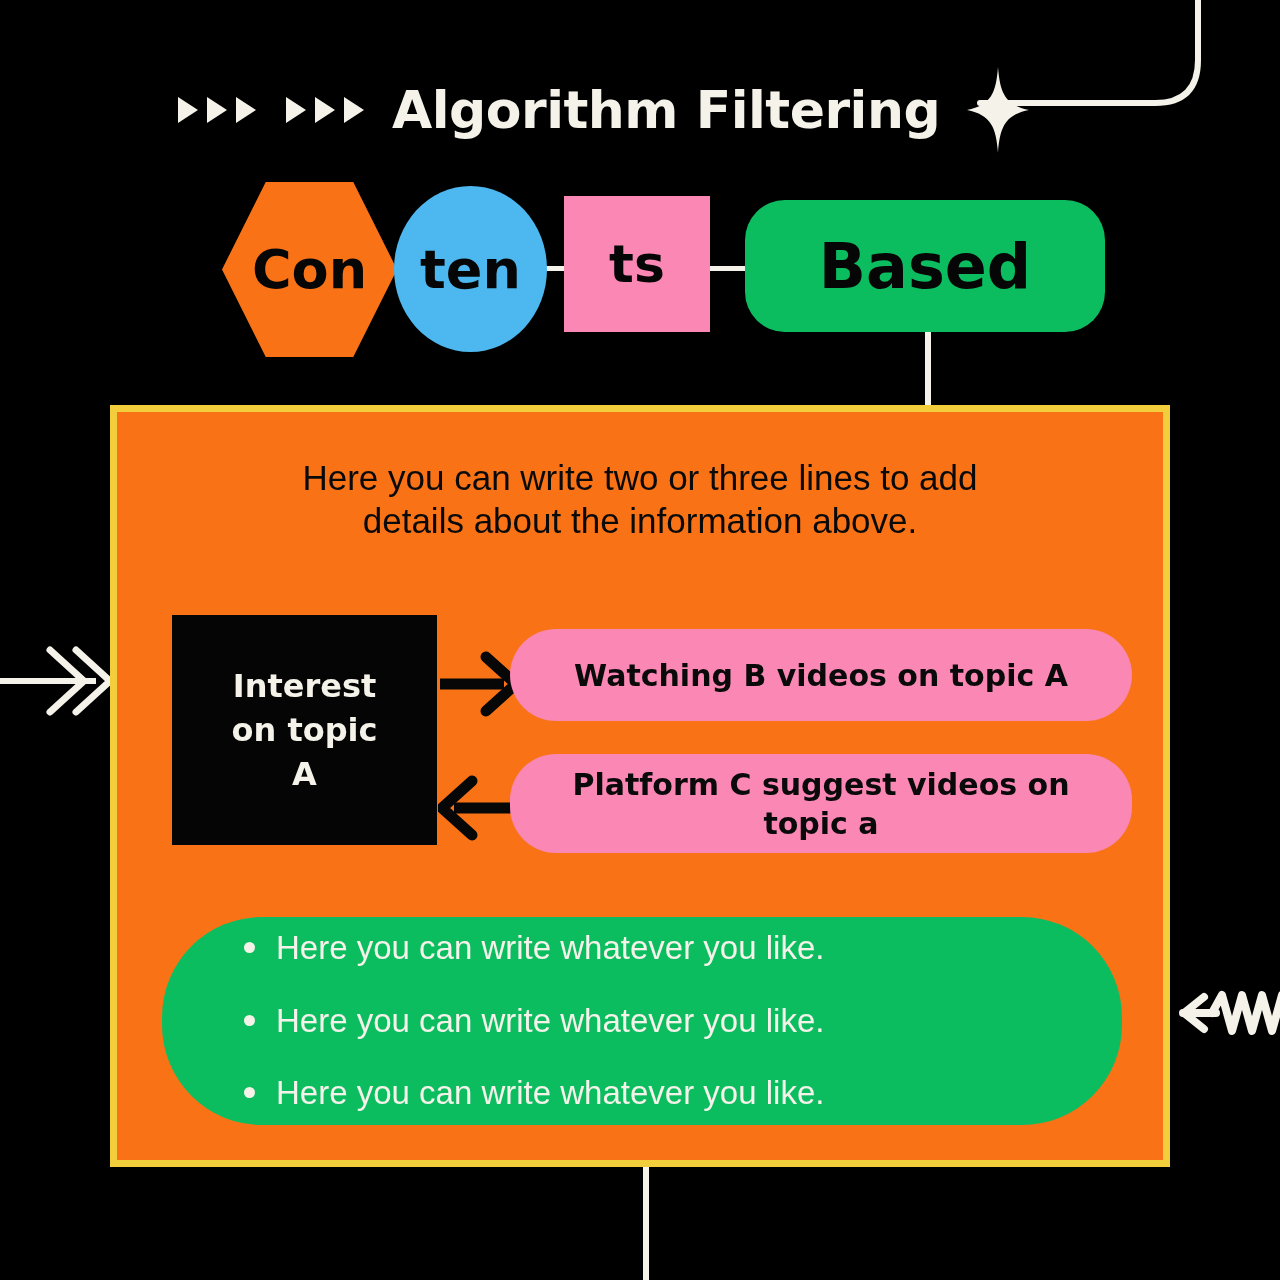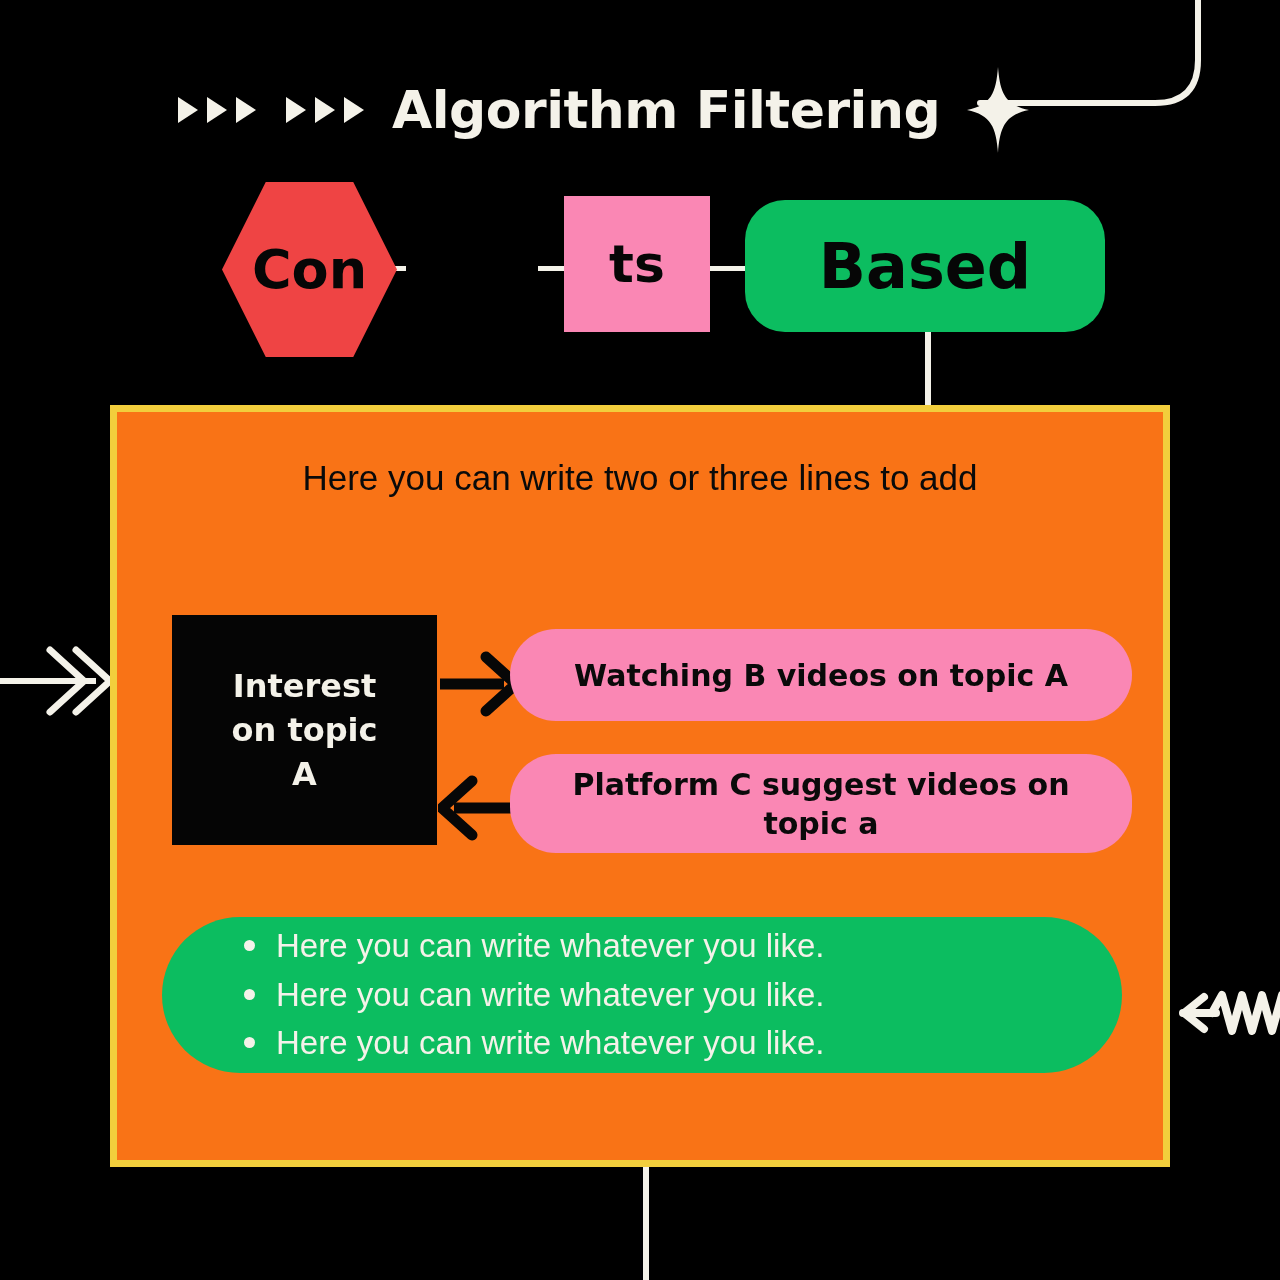--- a/index.html
+++ b/index.html
@@ -73,21 +73,21 @@
     display:flex;
     align-items:center;
     justify-content:center;
     color:#060606;
     font-family:"DejaVu Sans", sans-serif;
     font-weight:700;
   }
   #shape-hex {
     left:222px; top:0px;
     width:175px; height:175px;
-    background:#ef4444;
+    background:#f97316;
     clip-path:polygon(25% 0%, 75% 0%, 100% 50%, 75% 100%, 25% 100%, 0% 50%);
     font-size:54px;
   }
   #shape-ellipse {
     left:394px; top:4px;
     width:153px; height:166px;
     background:#4CB8EF;
     border-radius:50%;
     font-size:54px;
   }
@@ -170,27 +170,28 @@
   #pill-bottom { top:139px; height:99px; }
 
   .arrow-svg { position:absolute; }
   #arrow-right-svg { left:266px; top:36px; }
   #arrow-left-svg  { left:266px; top:160px; }
 
   
   #green-box {
     position:absolute;
     left:45px; top:505px;
-    width:960px; height:156px;
+    width:960px; height:208px;
     background:#0CBD60;
     border-radius:100px;
     display:flex;
     flex-direction:column;
     justify-content:center;
     padding-left:82px;
+    gap:24px;
   }
   .bullet-line {
     display:flex;
     align-items:baseline;
     color:#F4F2E9;
     font-size:33px;
     line-height:1.47;
     font-family:"Liberation Sans", sans-serif;
   }
   .bullet-dot {
@@ -252,33 +253,37 @@
   </div>
 
   <div id="shape-row">
     <div class="connector" style="left:372px; top:84px; width:34px;"></div>
     <div class="connector" style="left:538px; top:84px; width:34px;"></div>
     <div class="connector" style="left:702px; top:84px; width:52px;"></div>
 
     <div class="shape" id="shape-hex">
       <span>Con</span>
     </div>
+    <div class="shape" id="shape-ellipse">
+      <span>ten</span>
+    </div>
   </div>
 
   <div class="shape" id="shape-rect">
     <span>ts</span>
   </div>
   <div class="shape" id="shape-pill">
     <span>Based</span>
   </div>
 
   <div id="card">
 
     <div id="card-lead">
       <div>Here you can write two or three lines to add</div>
+      <div>details about the information above.</div>
     </div>
 
     <div id="mid-block">
 
       <div id="interest-box">
         <div>
           <div>Interest</div>
           <div>on topic</div>
           <div>A</div>
         </div>

